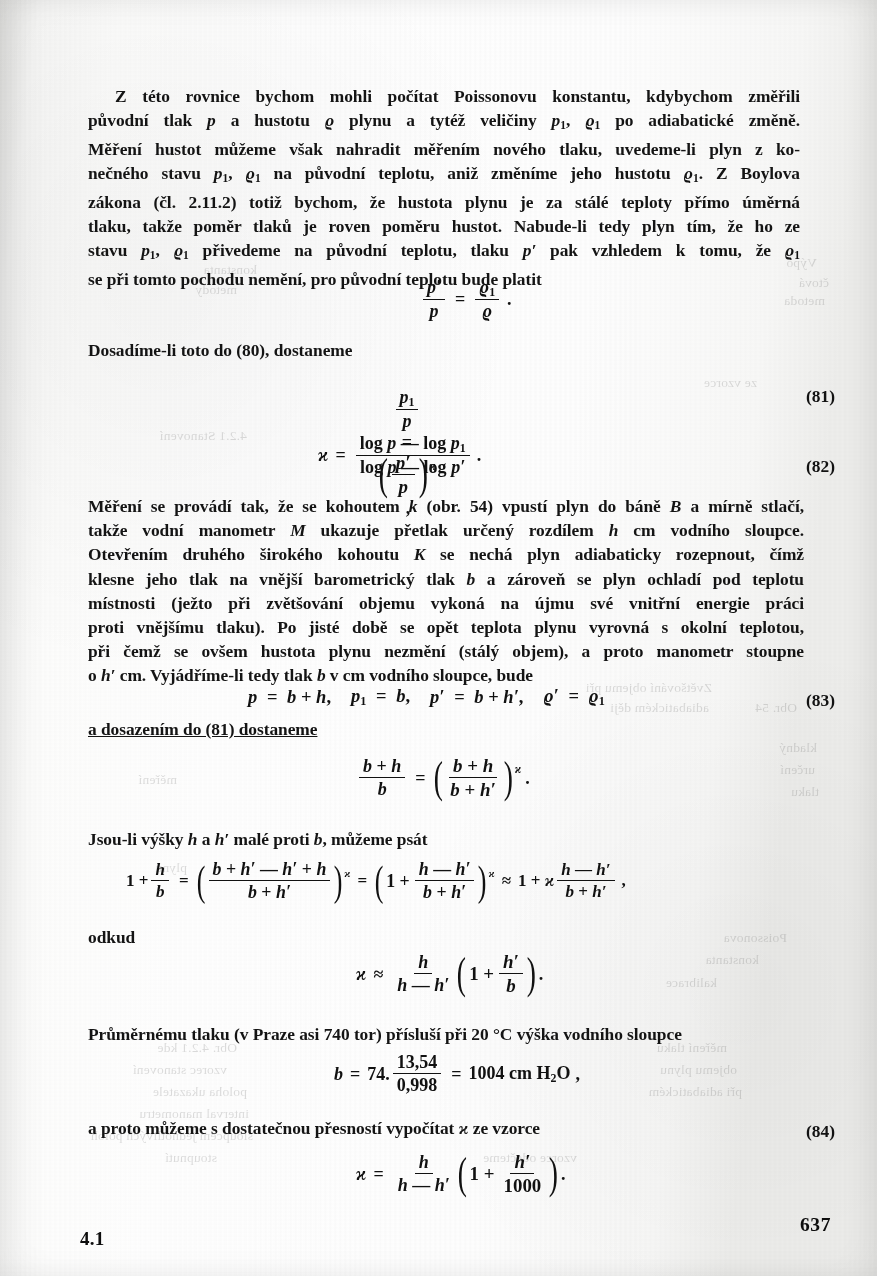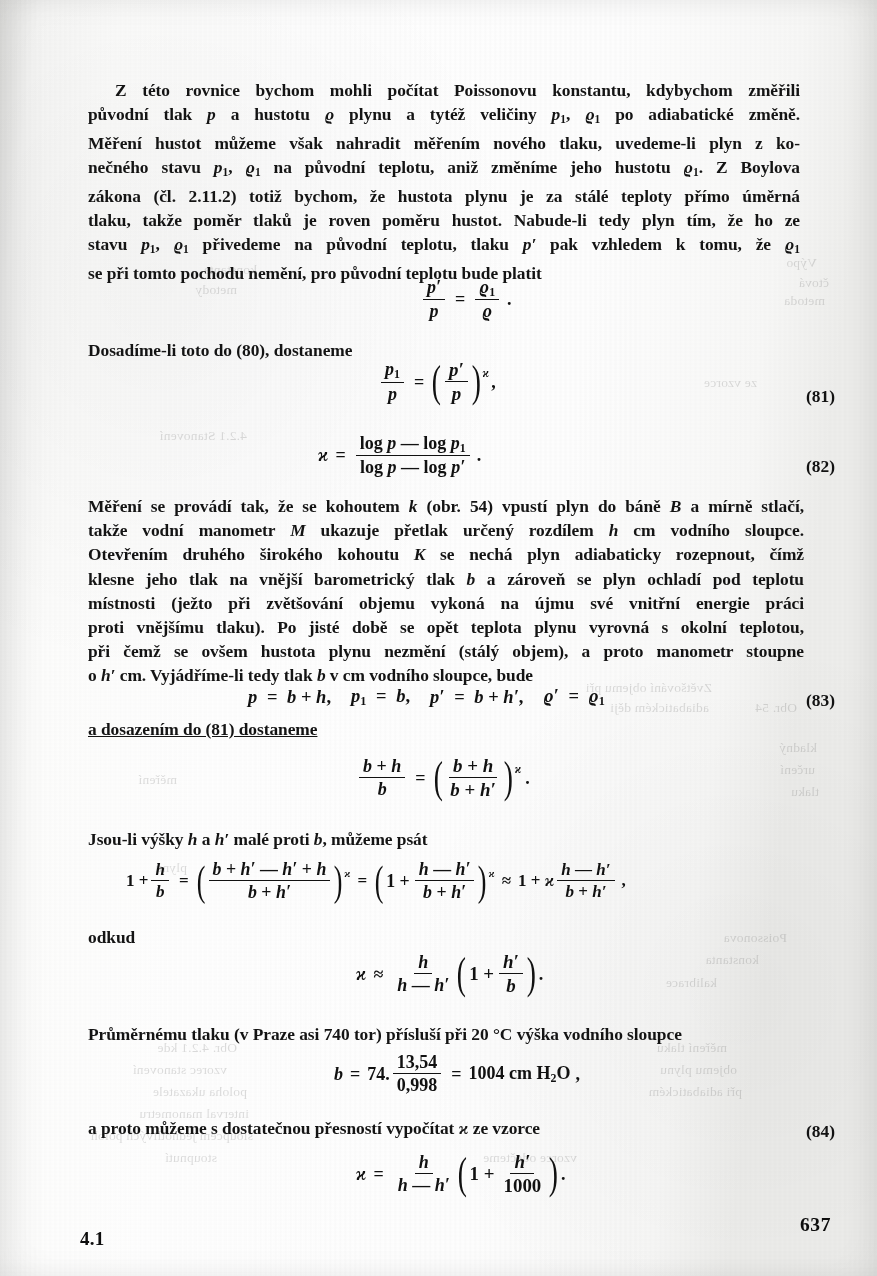--- a/index.html
+++ b/index.html
@@ -223,21 +223,21 @@
     <div class="bt" style="left:650px; top:1062px;">vzorec stanovení</div>
     <div class="bt" style="left:630px; top:1084px;">poloha ukazatele</div>
     <div class="bt" style="left:628px; top:1106px;">interval manometru</div>
     <div class="bt" style="left:624px; top:1128px;">sloupcem jednotlivých poloh</div>
     <div class="bt" style="left:660px; top:1150px;">stoupnutí</div>
     <div class="bt" style="left:300px; top:1150px;">vzorce odečteme</div>
   </div>
 
   <div id="content">
 
-    <div class="para" style="top:78px;">
+    <div class="para" style="top:84px;">
       <span class="ln fullw"><span class="indent"></span>Z této rovnice bychom mohli počítat Poissonovu konstantu, kdybychom změřili</span>
       <span class="ln fullw">původní tlak <i class="v">p</i> a hustotu <i class="v">ϱ</i> plynu a tytéž veličiny <i class="v">p</i><sub>1</sub>, <i class="v">ϱ</i><sub>1</sub> po adiabatické změně.</span>
       <span class="ln fullw">Měření hustot můžeme však nahradit měřením nového tlaku, uvedeme-li plyn z ko-</span>
       <span class="ln fullw">nečného stavu <i class="v">p</i><sub>1</sub>, <i class="v">ϱ</i><sub>1</sub> na původní teplotu, aniž změníme jeho hustotu <i class="v">ϱ</i><sub>1</sub>. Z Boylova</span>
       <span class="ln fullw">zákona (čl. 2.11.2) totiž bychom, že hustota plynu je za stálé teploty přímo úměrná</span>
       <span class="ln fullw">tlaku, takže poměr tlaků je roven poměru hustot. Nabude-li tedy plyn tím, že ho ze</span>
       <span class="ln fullw">stavu <i class="v">p</i><sub>1</sub>, <i class="v">ϱ</i><sub>1</sub> přivedeme na původní teplotu, tlaku <i class="v">p</i><span class="prime">′</span> pak vzhledem k tomu, že <i class="v">ϱ</i><sub>1</sub></span>
       <span class="ln">se při tomto pochodu nemění, pro původní teplotu bude platit</span>
     </div>
 
@@ -251,21 +251,21 @@
         <span class="num mathit">ϱ<sub>1</sub></span>
         <span class="den mathit">ϱ</span>
       </span>
       <span style="margin-left:5px;">.</span>
     </div>
 
     <div class="para" style="top:338px;">
       <span class="ln">Dosadíme-li toto do (80), dostaneme</span>
     </div>
 
-    <div class="eq" style="left:378px; top:360px;">
+    <div class="eq" style="left:378px; top:388px;flex-direction:column;">
       <span class="frac">
         <span class="num mathit">p<sub>1</sub></span>
         <span class="den mathit">p</span>
       </span>
       <span class="op eqs">=</span>
       <span class="paren">
         <span class="lp">(</span>
         <span class="frac">
           <span class="num mathit">p′</span>
           <span class="den mathit">p</span>

